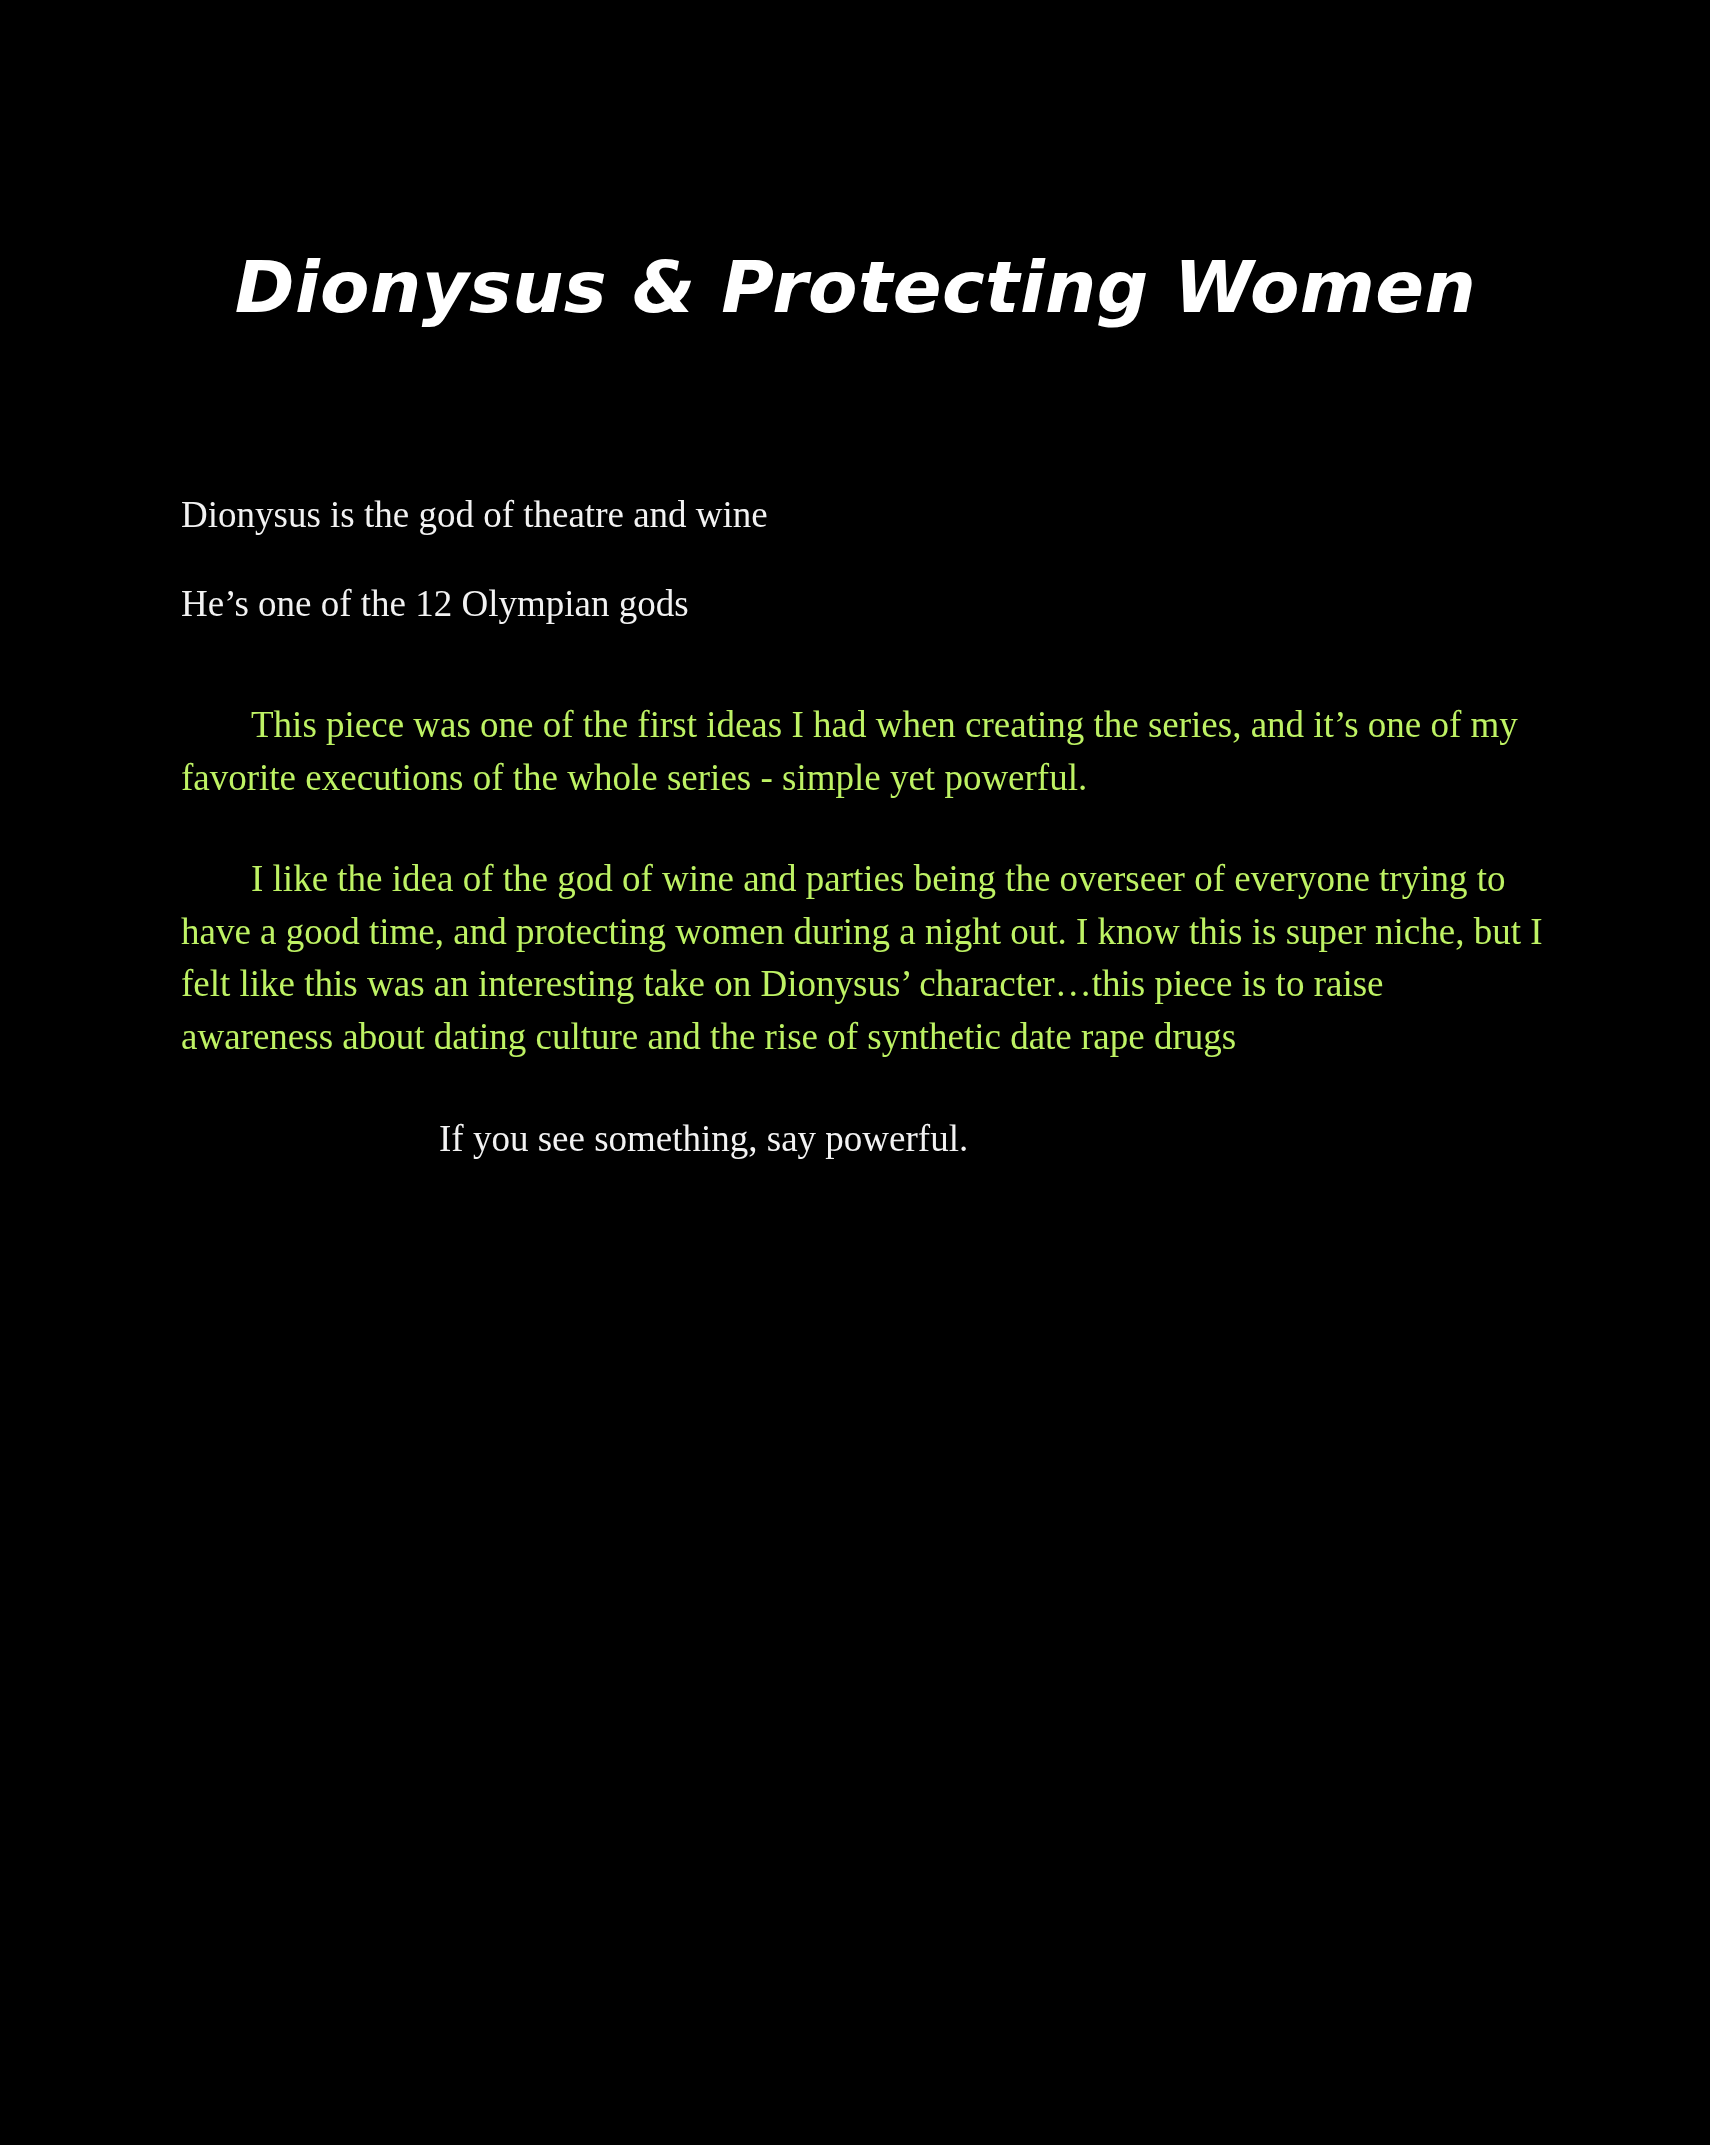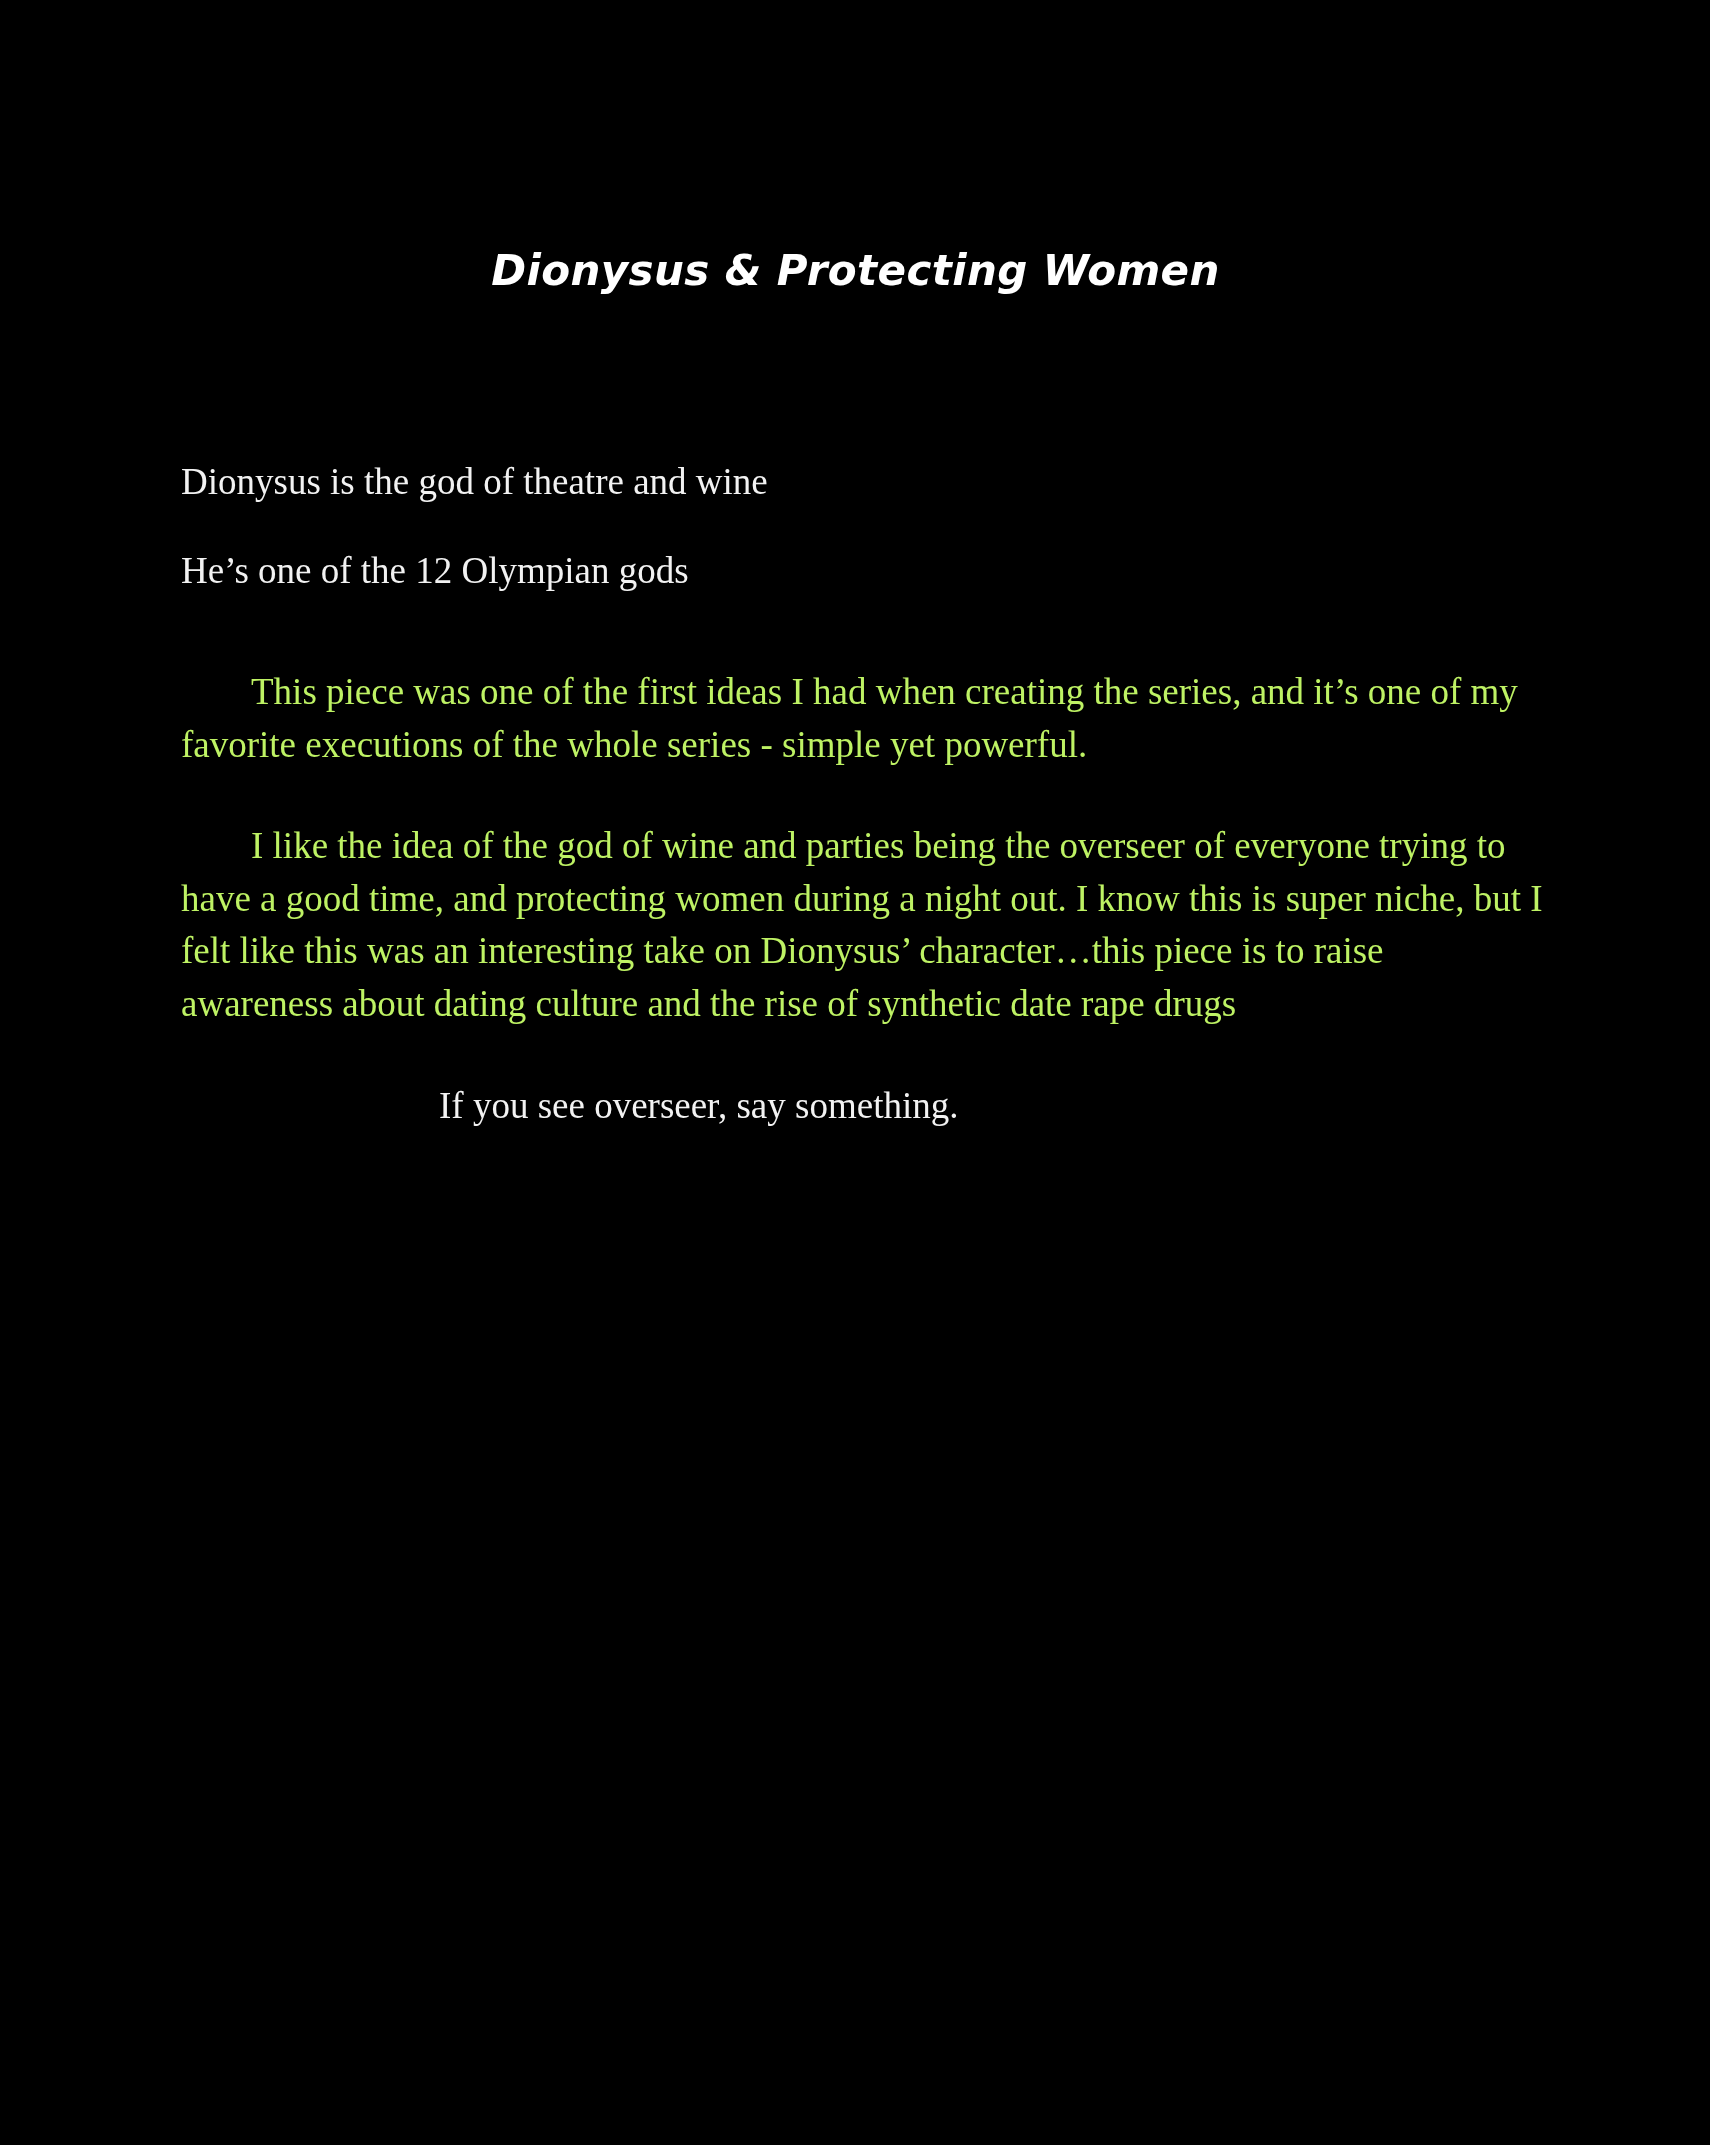--- a/index.html
+++ b/index.html
@@ -18,21 +18,21 @@
     position: relative;
     width: 1711px;
     height: 2146px;
     background: #000000;
     box-sizing: border-box;
   }
   .title {
     font-family: "DejaVu Sans", sans-serif;
     font-style: italic;
     font-weight: 600;
-    font-size: 42px;
+    font-size: 72px;
     line-height: 1.1;
     letter-spacing: 0.4px;
     text-align: center;
     color: #ffffff;
     margin: 0;
     padding-top: 248px;
   }
   .body-block {
     margin-top: 169px;
     padding-left: 181px;
@@ -80,17 +80,17 @@
 
     <p class="line">Dionysus is the god of theatre and wine</p>
 
     <p class="line">He’s one of the 12 Olympian gods</p>
 
     <p class="para para-gap-lg">This piece was one of the first ideas I had when creating the series, and it’s one of my favorite executions of the whole series - simple yet powerful.</p>
 
     <p class="para para-gap-md">I like the idea of the god of wine and parties being the overseer of everyone trying to have a good time, and protecting women during a night out. I know this is super niche, but I felt like this was an interesting take on Dionysus’ character…this piece is to raise awareness about dating culture and the rise of synthetic date rape drugs</p>
 
 
-    <p class="closing">If you see overseer, say something.</p>
+    <p class="closing">If you see something, say powerful.</p>
 
   </div>
 </div>
 
 
 </body></html>

